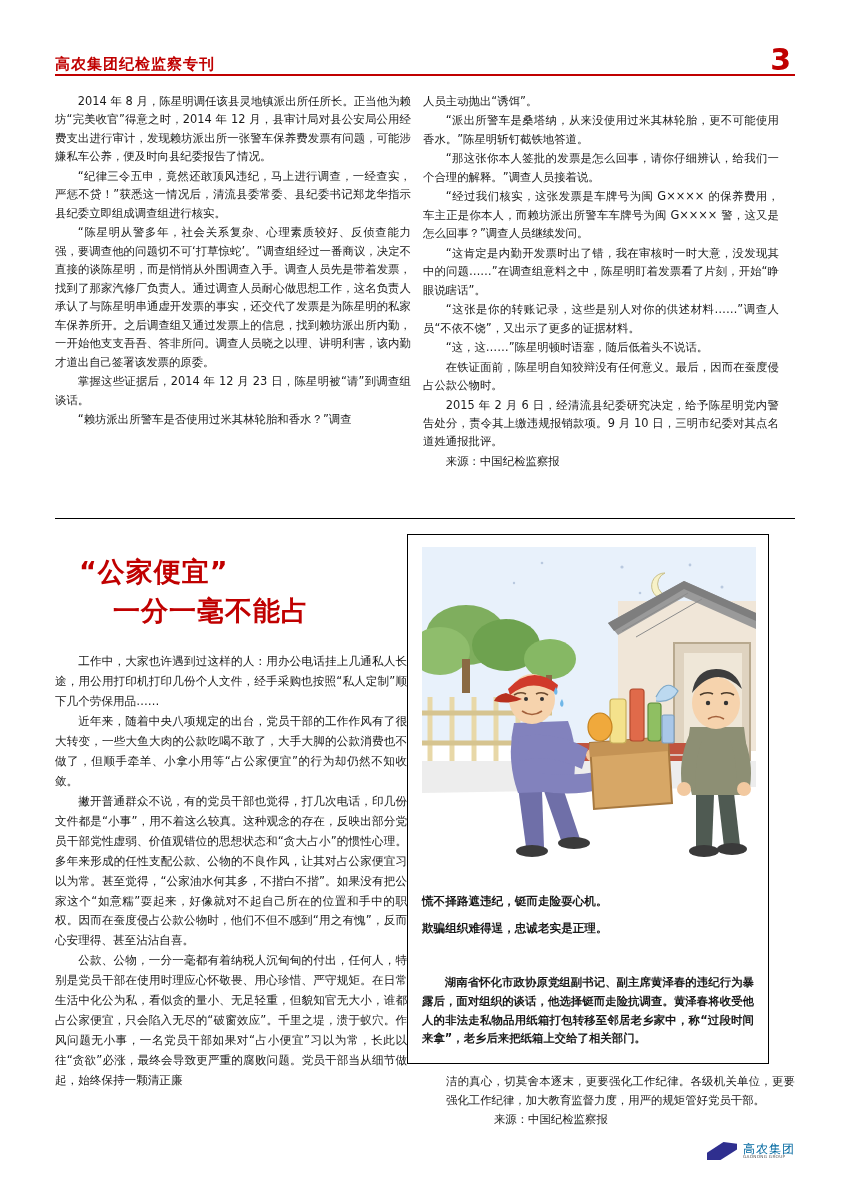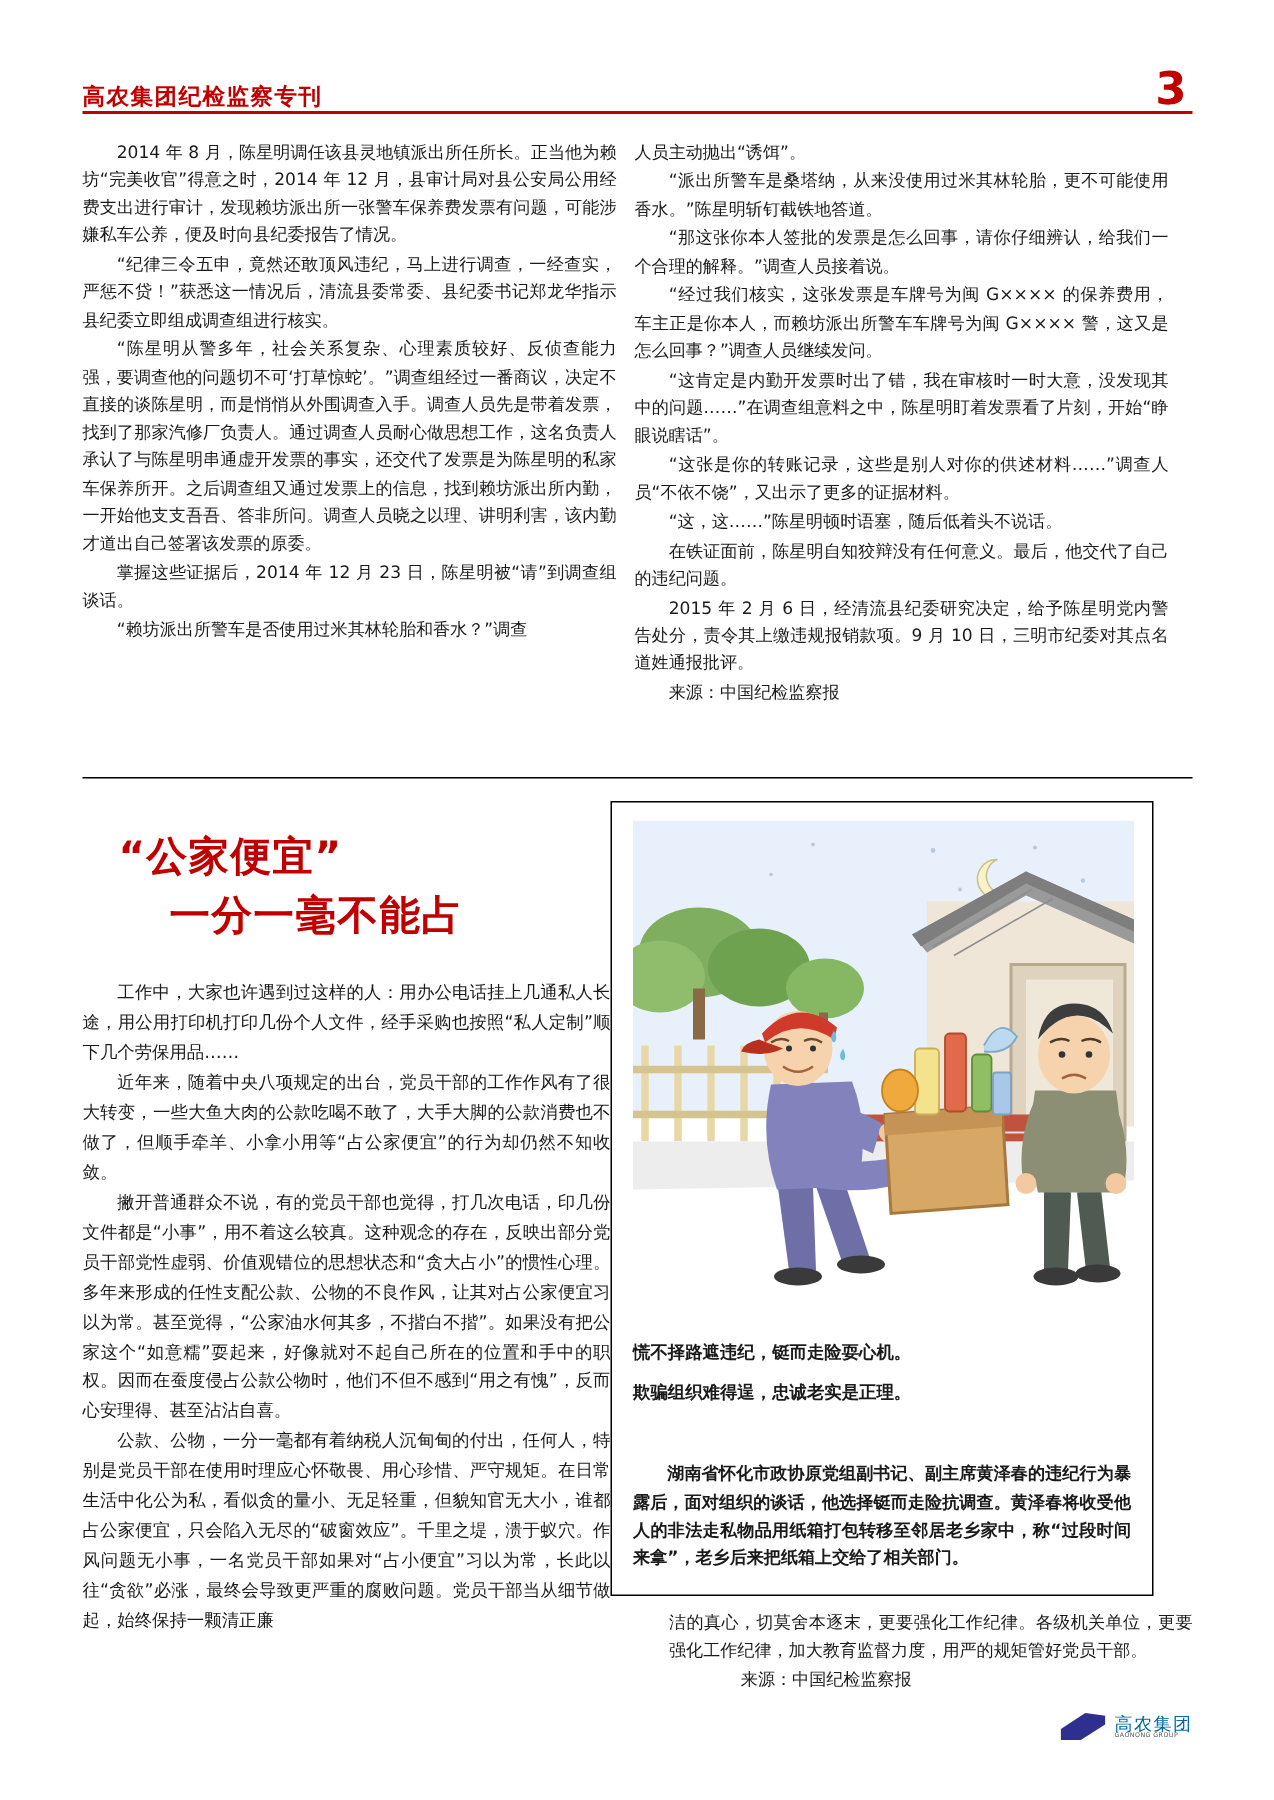--- a/index.html
+++ b/index.html
@@ -139,21 +139,21 @@
       <p class="t">“赖坊派出所警车是否使用过米其林轮胎和香水？”调查</p>
     </div>
     <div class="col">
       <p class="t noind">人员主动抛出“诱饵”。</p>
       <p class="t">“派出所警车是桑塔纳，从来没使用过米其林轮胎，更不可能使用香水。”陈星明斩钉截铁地答道。</p>
       <p class="t">“那这张你本人签批的发票是怎么回事，请你仔细辨认，给我们一个合理的解释。”调查人员接着说。</p>
       <p class="t">“经过我们核实，这张发票是车牌号为闽 G×××× 的保养费用，车主正是你本人，而赖坊派出所警车车牌号为闽 G×××× 警，这又是怎么回事？”调查人员继续发问。</p>
       <p class="t">“这肯定是内勤开发票时出了错，我在审核时一时大意，没发现其中的问题……”在调查组意料之中，陈星明盯着发票看了片刻，开始“睁眼说瞎话”。</p>
       <p class="t">“这张是你的转账记录，这些是别人对你的供述材料……”调查人员“不依不饶”，又出示了更多的证据材料。</p>
       <p class="t">“这，这……”陈星明顿时语塞，随后低着头不说话。</p>
-      <p class="t">在铁证面前，陈星明自知狡辩没有任何意义。最后，他交代了自己的违纪问题。</p>
+      <p class="t">在铁证面前，陈星明自知狡辩没有任何意义。最后，因而在蚕度侵占公款公物时。</p>
       <p class="t">2015 年 2 月 6 日，经清流县纪委研究决定，给予陈星明党内警告处分，责令其上缴违规报销款项。9 月 10 日，三明市纪委对其点名道姓通报批评。</p>
       <p class="t">来源：中国纪检监察报</p>
     </div>
   </div>
 
   <div class="mid-rule"></div>
 
   <div class="bottom">
 
     <div class="bl">

